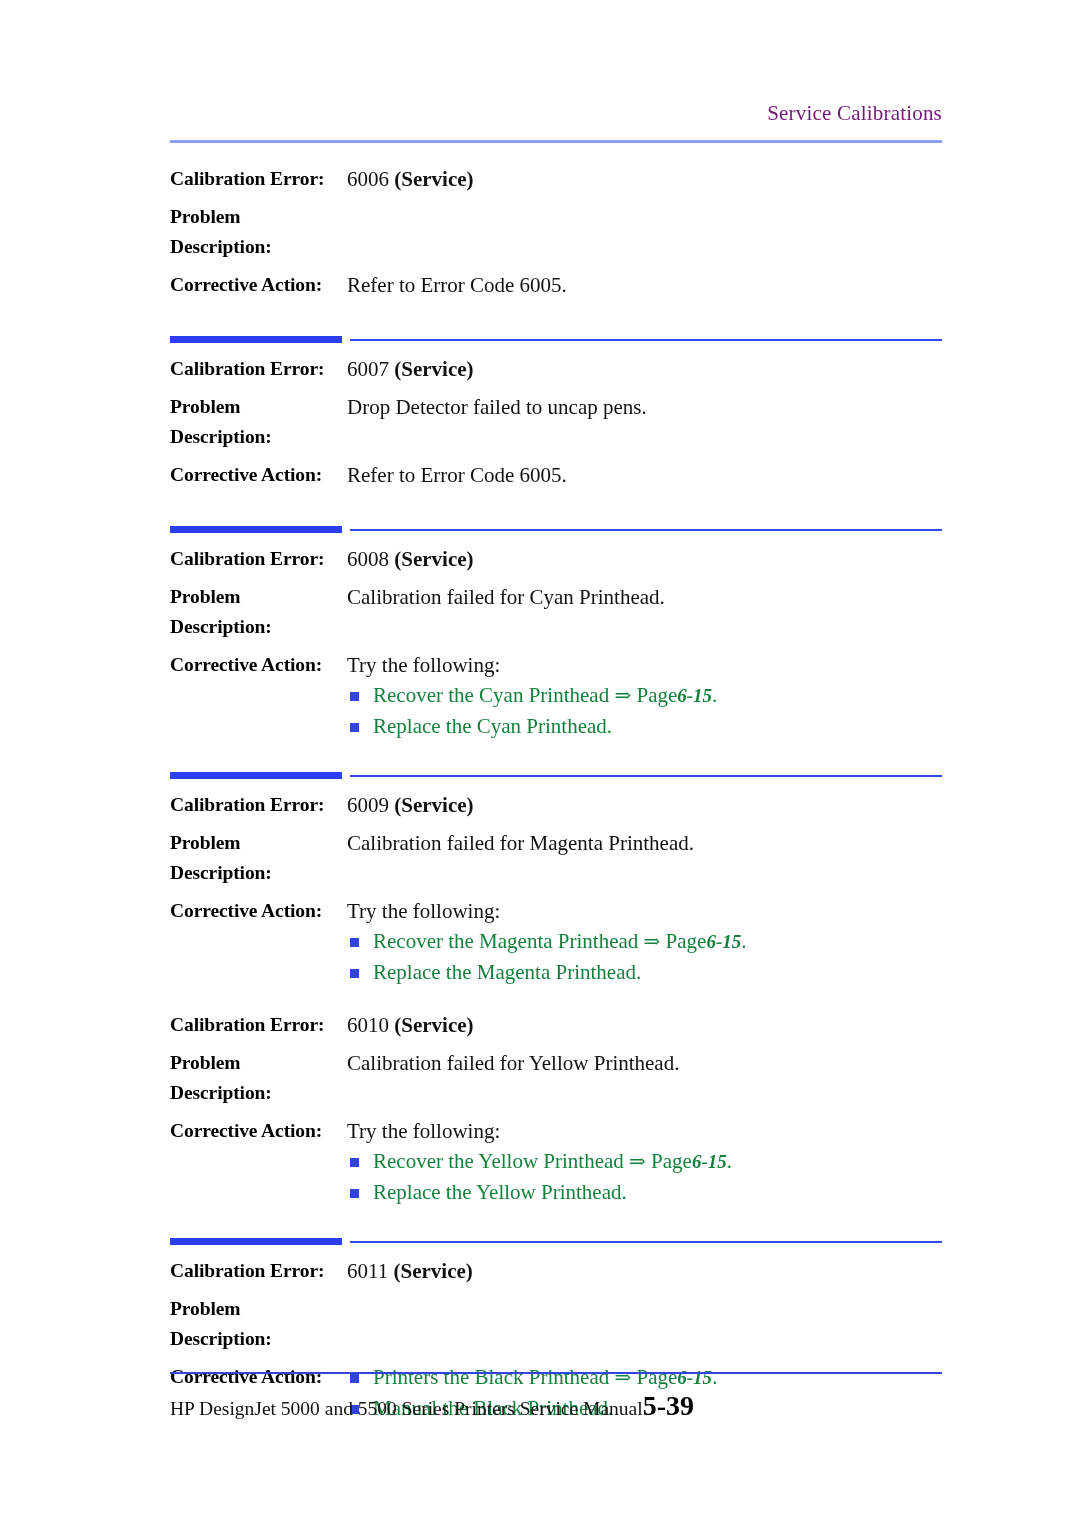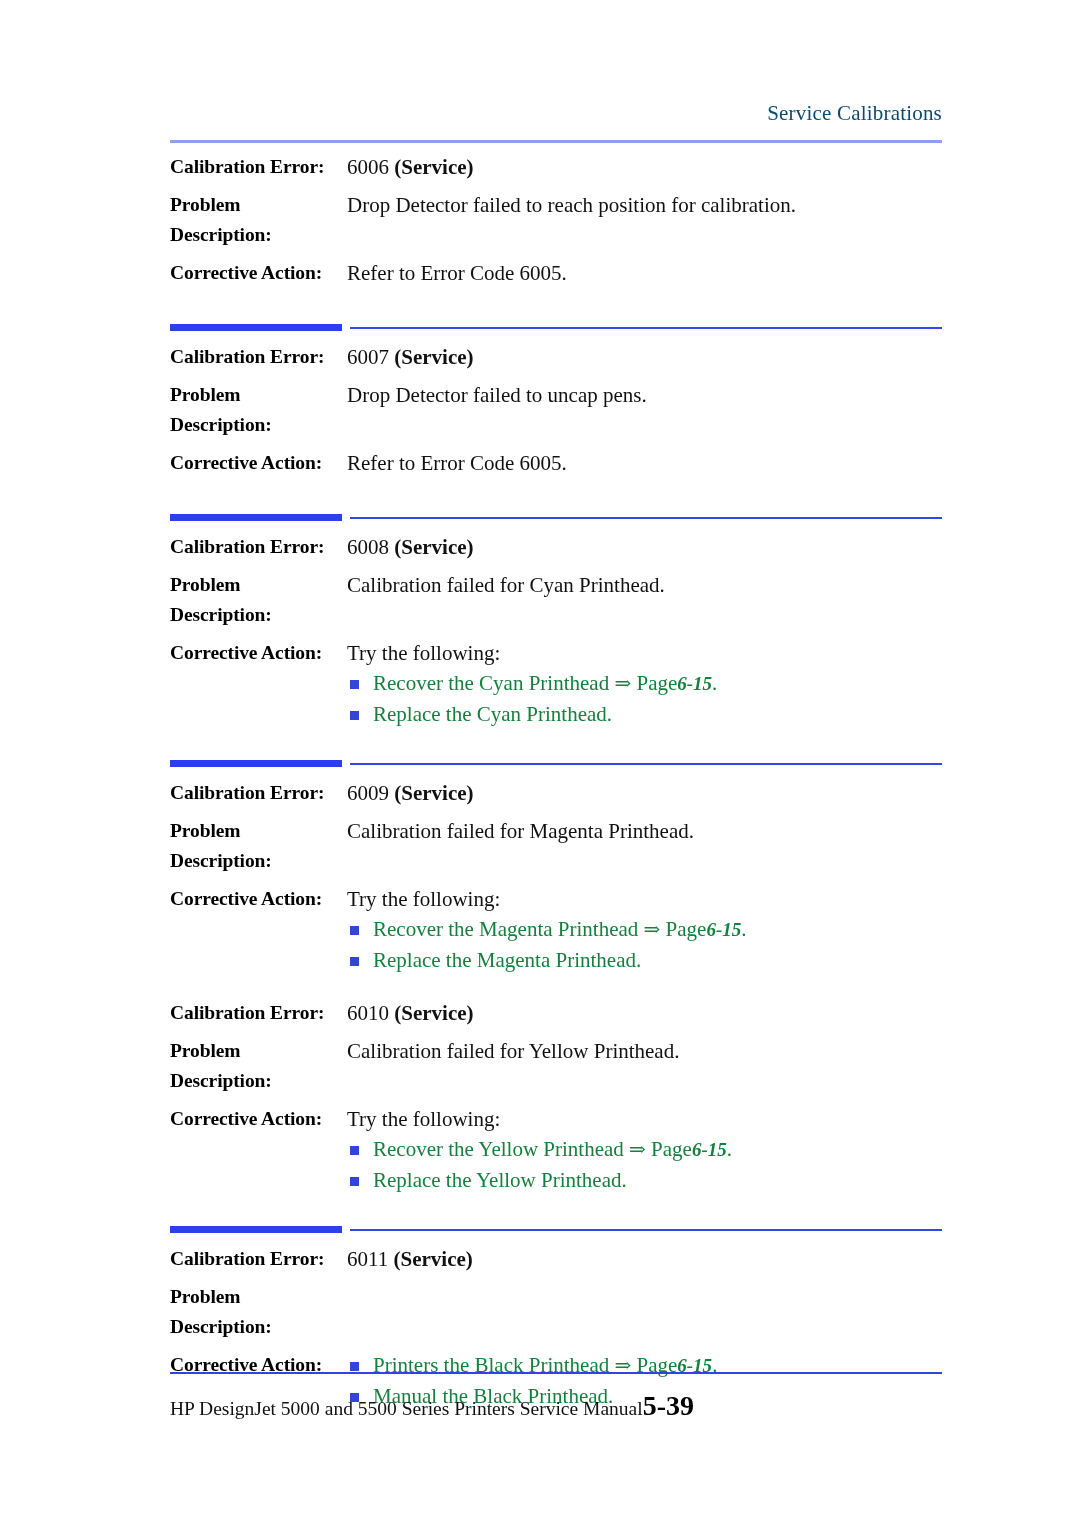--- a/index.html
+++ b/index.html
@@ -30,35 +30,35 @@
     left: 170px;
     top: 100px;
     width: 772px;
   }
   .header-title {
     text-align: right;
     font-family: "Liberation Serif", "DejaVu Serif", serif;
     font-size: 21px;
     line-height: 26px;
     letter-spacing: .2px;
-    color: #0c4a6e;
+    color: #701a75;
     white-space: nowrap;
   }
   .header-rule {
     margin-top: 14px;
     height: 3px;
     background: #8c9ef0;
     width: 772px;
   }
 
   
   .content {
     position: absolute;
     left: 170px;
-    top: 152px;
+    top: 164px;
     width: 772px;
   }
 
   .entry { position: relative; }
 
   
   .divider {
     position: relative;
     height: 4px;
     width: 772px;
@@ -184,21 +184,20 @@
           <span>6006</span>
           <span class="bold">(Service)</span>
         </div>
       </div>
       <div class="sp-8"></div>
       <div class="row">
         <div class="row-label">
           <span class="l2">Problem</span>
           <span class="l2">Description:</span>
         </div>
-        <div class="row-value">Drop Detector failed to reach position for calibration.</div>
       </div>
       <div class="sp-8"></div>
       <div class="row">
         <div class="row-label">Corrective Action:</div>
         <div class="row-value">Refer to Error Code 6005.</div>
       </div>
       <div class="sp-36"></div>
     </div>
 
     <div class="divider">

